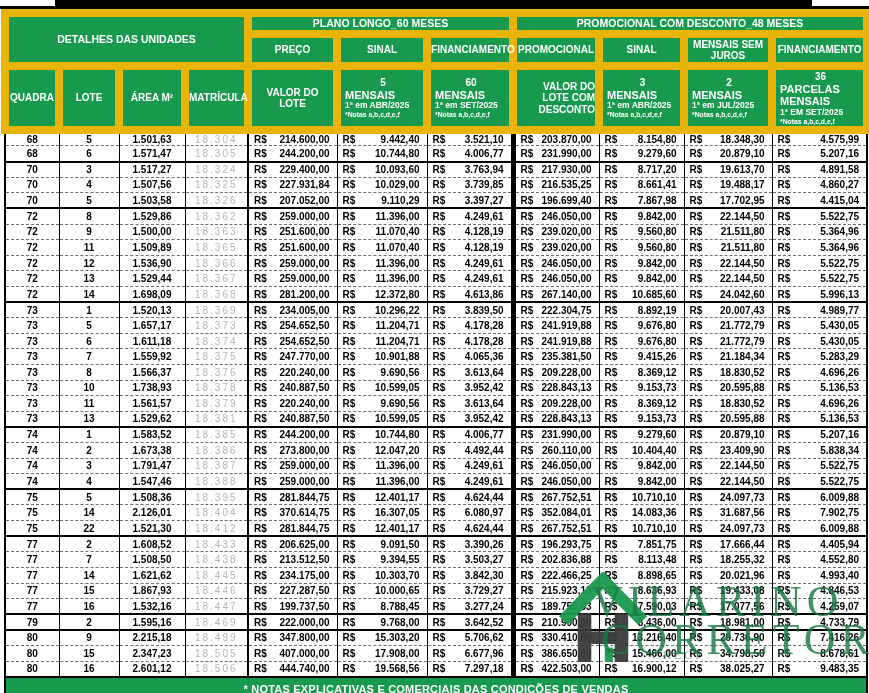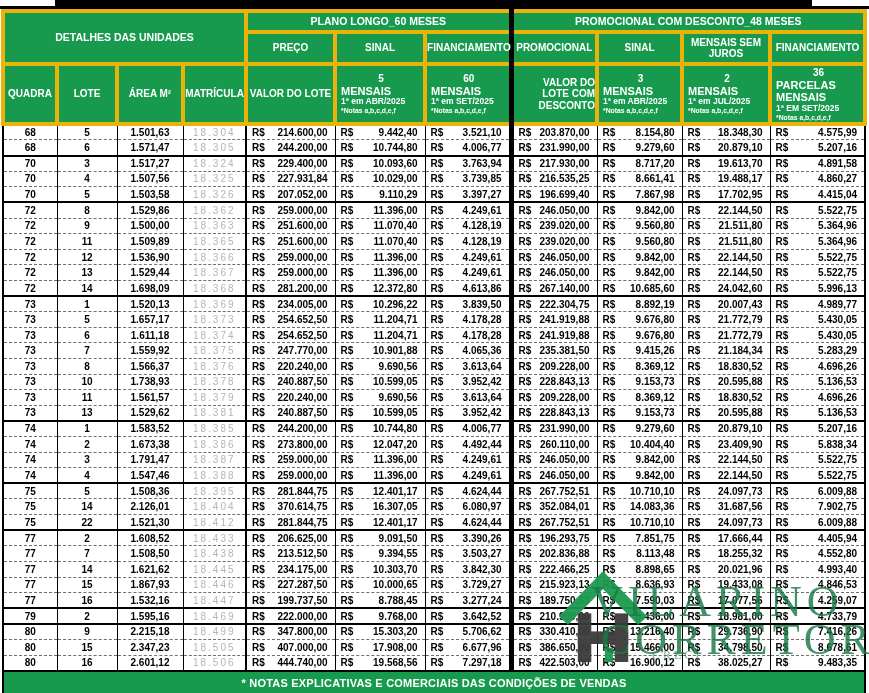--- a/index.html
+++ b/index.html
@@ -10,21 +10,21 @@
   .topband{position:absolute; top:0; left:0; width:869px; height:9px; background:#000;}
   .notch-l{position:absolute; top:0; left:0; width:55px; height:6px; background:#fff;}
   .notch-r{position:absolute; top:0; left:812px; width:57px; height:6px; background:#fff;}
 
   table.sheet{position:absolute; top:9px; left:1px; width:866px; border-collapse:collapse;
               table-layout:fixed; border:2px solid #000;}
   col.c1{width:54px;} col.c2{width:60px;} col.c3{width:66px;} col.c4{width:63px;}
   col.c5{width:89px;} col.c6{width:90px;} col.c7{width:86px;}
   col.c8{width:86px;} col.c9{width:85px;} col.c10{width:88px;} col.c11{width:95px;}
 
-  thead th{background:var(--green); color:#fff; border:4px solid #eab308; font-weight:bold;
+  thead th{background:var(--green); color:#fff; border:8px solid #eab308; font-weight:bold;
            text-align:center; vertical-align:middle; line-height:1.15;}
   tr.hrow1 th{height:21px; font-size:10.5px;}
   tr.hrow2 th{height:32px; font-size:10px;}
   tr.hrow3 th{height:60px; font-size:10px;}
   th.details{font-size:10.5px;}
   th.promo-start, td.promo-start{border-left:5px solid #000 !important;}
   th.multi{text-align:left; padding:1px 2px 1px 4px;}
   th.multi .num{text-align:center; font-size:10px; display:block;}
   th.multi .lbl{display:block; font-size:11px;}
   th.multi .first{display:block; font-size:8.5px;}

